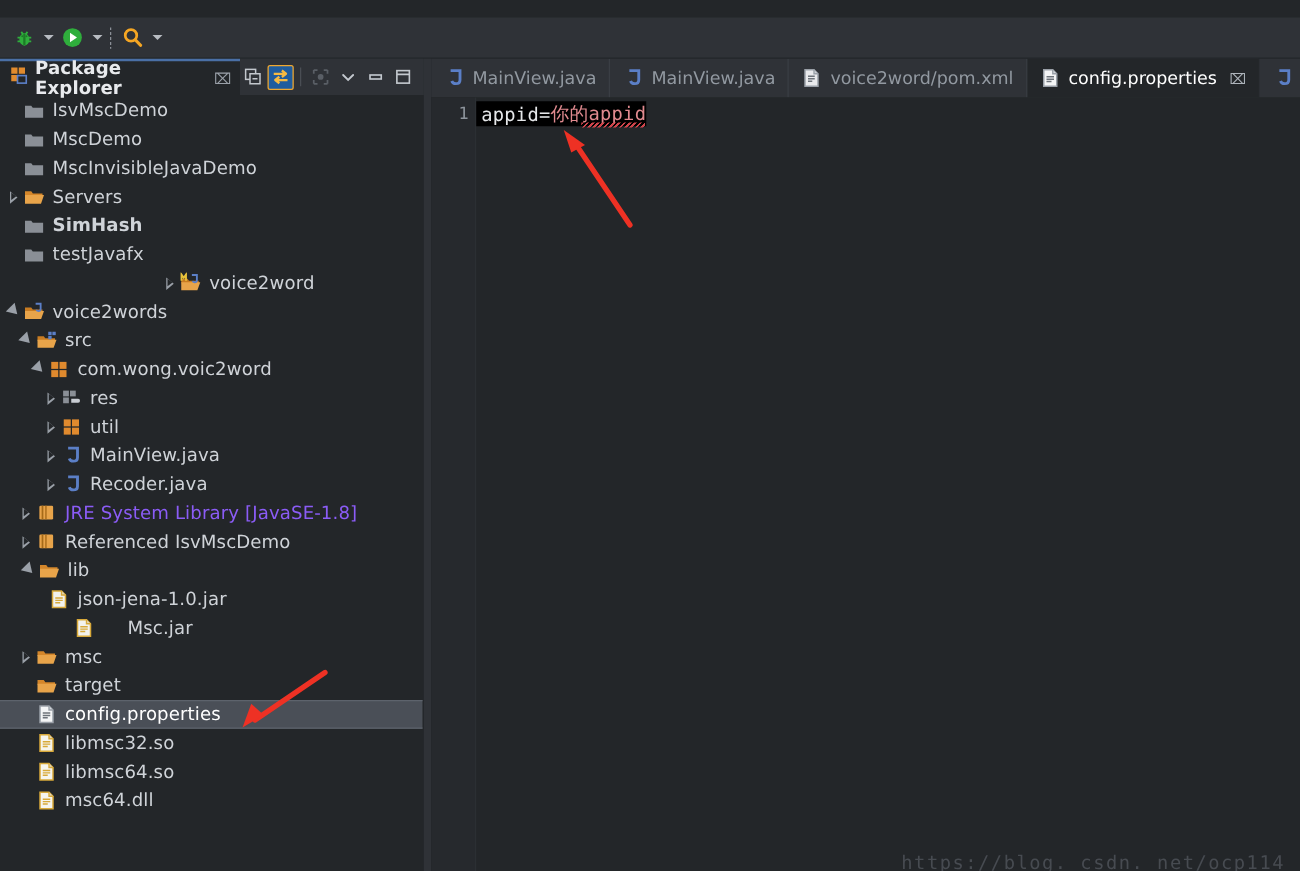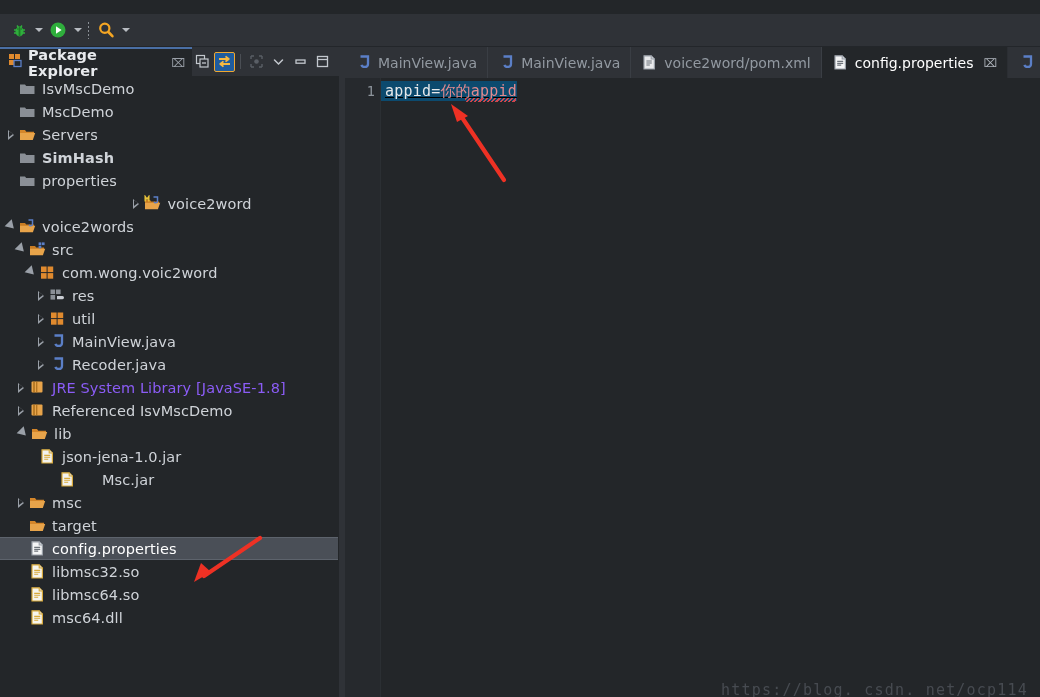--- a/index.html
+++ b/index.html
@@ -135,23 +135,22 @@
   .gutter {
     position: absolute; left: 0; top: 0; width: 36px; height: 633px;
     background: #26292d; border-right: 1px solid #2b2f33;
   }
   .lineno {
     position: absolute; right: 5px; top: 5px; font-size: 13.5px;
     color: #8d949c; font-family: "DejaVu Sans Mono", "Liberation Mono", monospace;
   }
   .codeline {
     position: absolute; left: 36px; top: 3px; height: 20px;
-    display: flex; align-items: center; padding-left: 4px;
-    background: #0c4a6e;
-    text-decoration: underline;
+    display: flex; align-items: flex-end; padding-left: 4px;
+    background: #000000;
   }
   .tok {
     font-family: "DejaVu Sans Mono", "Liberation Mono", monospace;
     font-size: 15px; letter-spacing: .2px;
   }
   .tok-key { color: #e6e8ea; }
   .tok-val { color: #e08a8f; }
   .squiggle {
     position: absolute; left: 120px; top: 20px; width: 51px; height: 4px;
     background:
@@ -289,20 +288,29 @@
         <div class="row" style="padding-left: 4px;">
           <span class="twisty"></span>
           <span class="ic">
             <svg width="17" height="17" viewBox="0 0 17 17">
               <path d="M1 4.5 h5 l1.2 1.6 h8.3 v8 h-14.5 z" fill="#8a8f96"></path>
             </svg>
           </span>
           <span class="lbl">MscDemo</span>
         </div>
         <div class="row" style="padding-left: 4px;">
+          <span class="twisty"></span>
+          <span class="ic">
+            <svg width="17" height="17" viewBox="0 0 17 17">
+              <path d="M1 4.5 h5 l1.2 1.6 h8.3 v8 h-14.5 z" fill="#8a8f96"></path>
+            </svg>
+          </span>
+          <span class="lbl">MscInvisibleJavaDemo</span>
+        </div>
+        <div class="row" style="padding-left: 4px;">
           <span class="twisty">
             <span class="tw-closed"></span>
           </span>
           <span class="ic">
             <svg width="17" height="17" viewBox="0 0 17 17">
               <path d="M1 4 h5 l1.3 1.7 h7.7 v2 h-14 z" fill="#d4862a"></path>
               <path d="M1 7 h15.2 l-2.4 7 h-12.8 z" fill="#e8a44a"></path>
             </svg>
           </span>
           <span class="lbl">Servers</span>
@@ -316,21 +324,21 @@
           </span>
           <span class="lbl">SimHash</span>
         </div>
         <div class="row" style="padding-left: 4px;">
           <span class="twisty"></span>
           <span class="ic">
             <svg width="17" height="17" viewBox="0 0 17 17">
               <path d="M1 4.5 h5 l1.2 1.6 h8.3 v8 h-14.5 z" fill="#8a8f96"></path>
             </svg>
           </span>
-          <span class="lbl">properties</span>
+          <span class="lbl">testJavafx</span>
         </div>
         <div class="row" style="padding-left: 4px; justify-content: center;">
           <span class="twisty">
             <span class="tw-closed"></span>
           </span>
           <span class="ic">
             <svg width="17" height="17" viewBox="0 0 17 17">
               <path d="M1 5 h5 l1.2 1.5 h7.8 v2 h-14 z" fill="#c97c22"></path>
               <path d="M1 7.8 h15.2 l-2.3 6.4 h-12.9 z" fill="#e8a44a"></path>
               <path d="M9.5 2 h4 v4.2 q0 1.6 -1.8 1.6 q-1.3 0 -1.6 -1.1" stroke="#5b7fc7" stroke-width="1.5" fill="none"></path>

